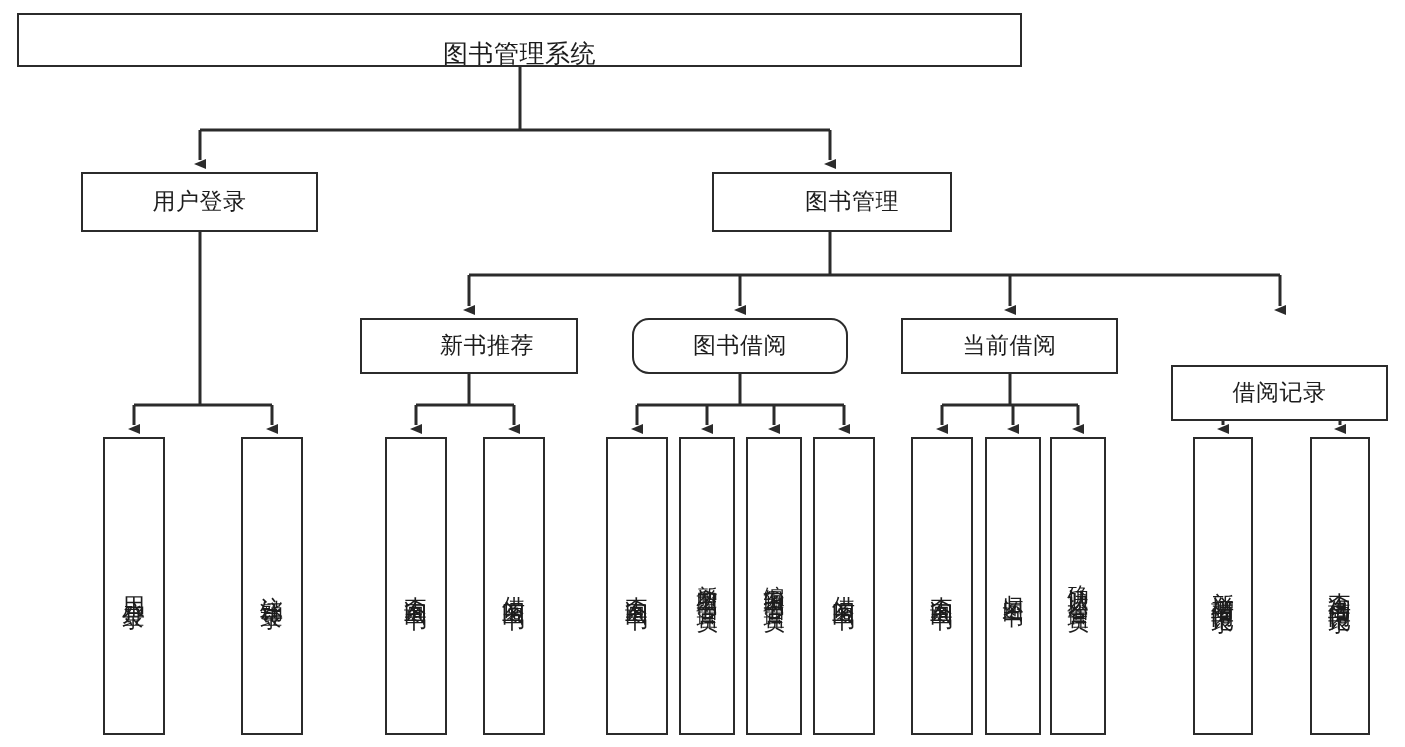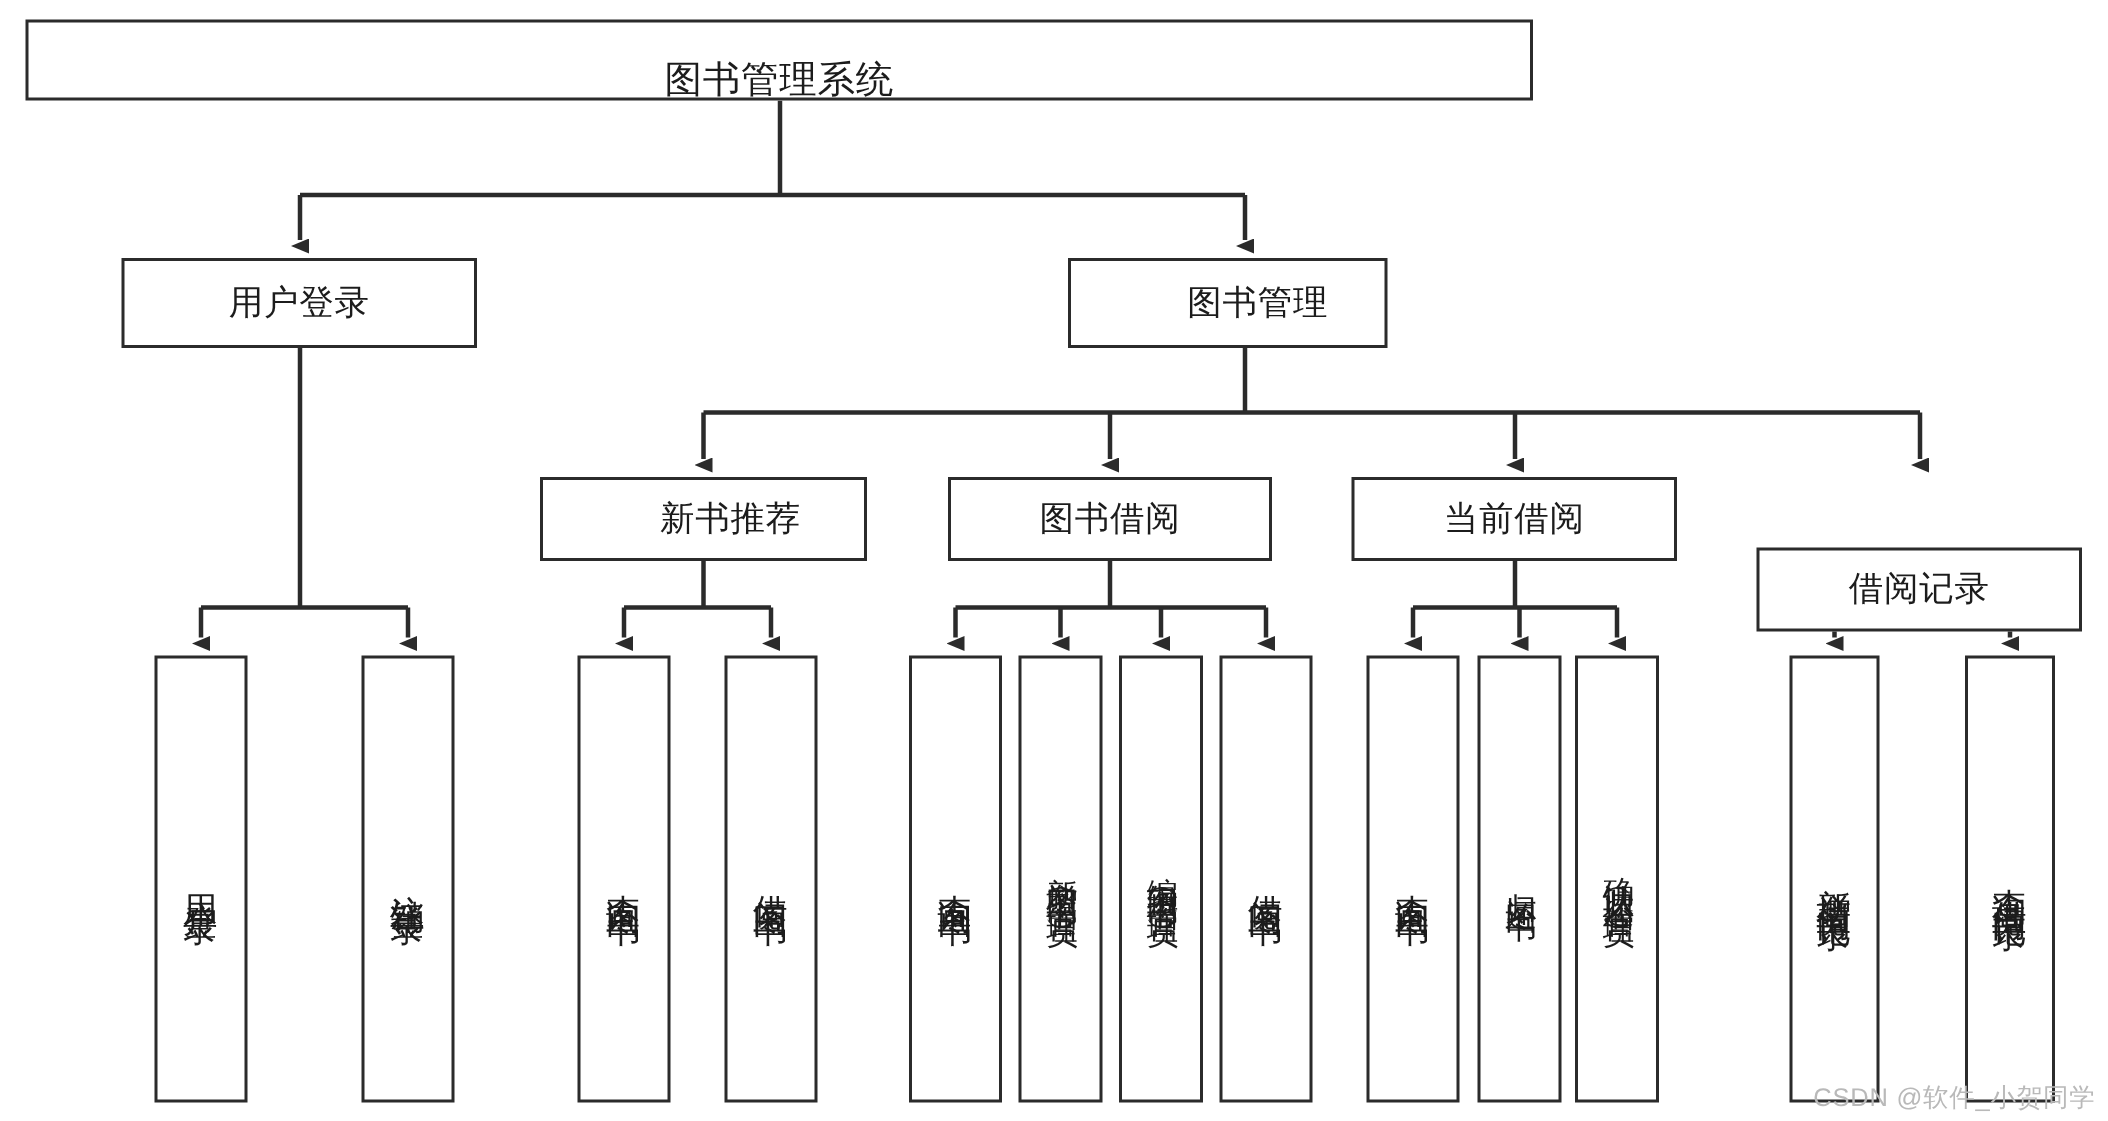--- a/index.html
+++ b/index.html
@@ -122,27 +122,27 @@
       </g>
   </svg>
 
   <div id="nodes-layer">
       <div class="node level-root" style="left: 17px; top: 13px; width: 1005px; height: 54px;">
         <span class="node-label">图书管理系统</span>
       </div>
       <div class="node level-2" style="left: 81px; top: 172px; width: 237px; height: 60px;">
         <span class="node-label">用户登录</span>
       </div>
-      <div class="node level-2" style="left: 712px; top: 172px; width: 213px; height: 60px; padding-left: 40px;">
+      <div class="node level-2" style="left: 712px; top: 172px; width: 240px; height: 60px; padding-left: 40px;">
         <span class="node-label">图书管理</span>
       </div>
       <div class="node level-3" style="left: 360px; top: 318px; width: 218px; height: 56px; padding-left: 36px;">
         <span class="node-label">新书推荐</span>
       </div>
-      <div class="node level-3" style="left: 632px; top: 318px; width: 216px; height: 56px;">
+      <div class="node level-3" style="left: 632px; top: 318px; width: 216px; height: 56px; border-radius: 17px;">
         <span class="node-label">图书借阅</span>
       </div>
       <div class="node level-3" style="left: 901px; top: 318px; width: 217px; height: 56px; align-items: center;">
         <span class="node-label">当前借阅</span>
       </div>
       <div class="node level-3" style="left: 1171px; top: 318px; width: 217px; height: 56px; margin-top: 47px;">
         <span class="node-label">借阅记录</span>
       </div>
       <div class="node level-leaf vertical" style="left: 103px; top: 437px; width: 62px; height: 298px;">
         <span class="node-label">用户登录</span>
@@ -178,14 +178,13 @@
         <span class="node-label">确认归还（管理员）</span>
       </div>
       <div class="node level-leaf vertical" style="left: 1193px; top: 437px; width: 60px; height: 298px;">
         <span class="node-label">新增借阅记录</span>
       </div>
       <div class="node level-leaf vertical" style="left: 1310px; top: 437px; width: 60px; height: 298px;">
         <span class="node-label">查询借阅记录</span>
       </div>
     </div>
 
-  <div id="watermark">CSDN @软件_小贺同学</div>
 </div>
 
 </body></html>

